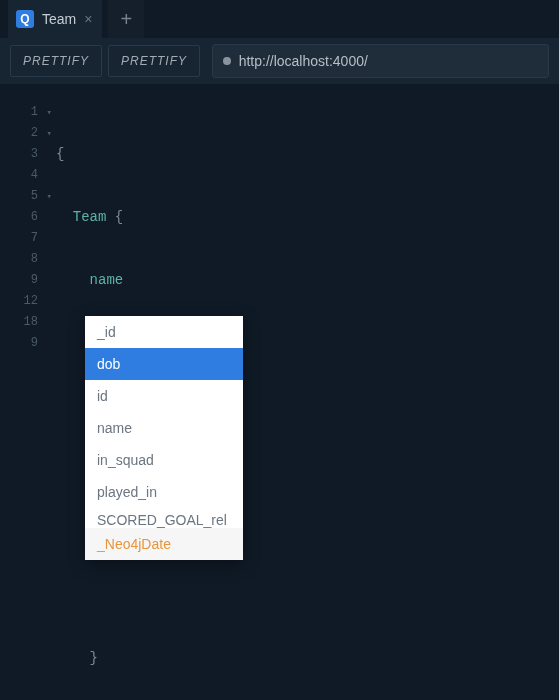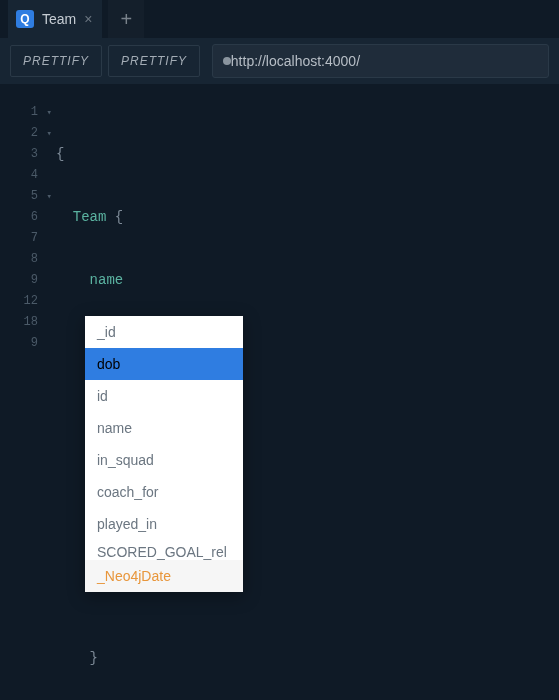--- a/index.html
+++ b/index.html
@@ -78,20 +78,21 @@
   }
   .urlbar {
     flex: 1;
     display: flex;
     align-items: center;
     background: #1f2c3a;
     border: 1px solid #2a3947;
     border-radius: 3px;
     height: 34px;
     padding: 0 10px;
+    gap: 8px;
     margin-left: 6px;
   }
   .status-dot {
     width: 8px;
     height: 8px;
     border-radius: 50%;
     background: #8a949e;
   }
   .urlbar input {
     background: transparent;
@@ -153,21 +154,21 @@
     color: #6b7681;
     overflow: hidden;
   }
   .ac-item {
     padding: 8px 12px;
     white-space: nowrap;
     overflow: hidden;
   }
   .ac-item.selected {
     background: #2f7de1;
-    color: #000000;
+    color: #ffffff;
   }
   .ac-item.partial {
     height: 20px;
     padding-top: 4px;
     padding-bottom: 0;
     overflow: hidden;
   }
   .ac-item.meta {
     color: #e8963b;
     background: #f6f6f6;
@@ -226,17 +227,16 @@
     
   </div>
 </div>
 
 <div class="autocomplete">
     <div class="ac-item">_id</div>
     <div class="ac-item selected">dob</div>
     <div class="ac-item">id</div>
     <div class="ac-item">name</div>
     <div class="ac-item">in_squad</div>
-    <div class="ac-item">coach_for</div>
     <div class="ac-item">played_in</div>
     <div class="ac-item partial">SCORED_GOAL_rel</div>
     <div class="ac-item meta">_Neo4jDate</div>
   </div>
 
 </body></html>

